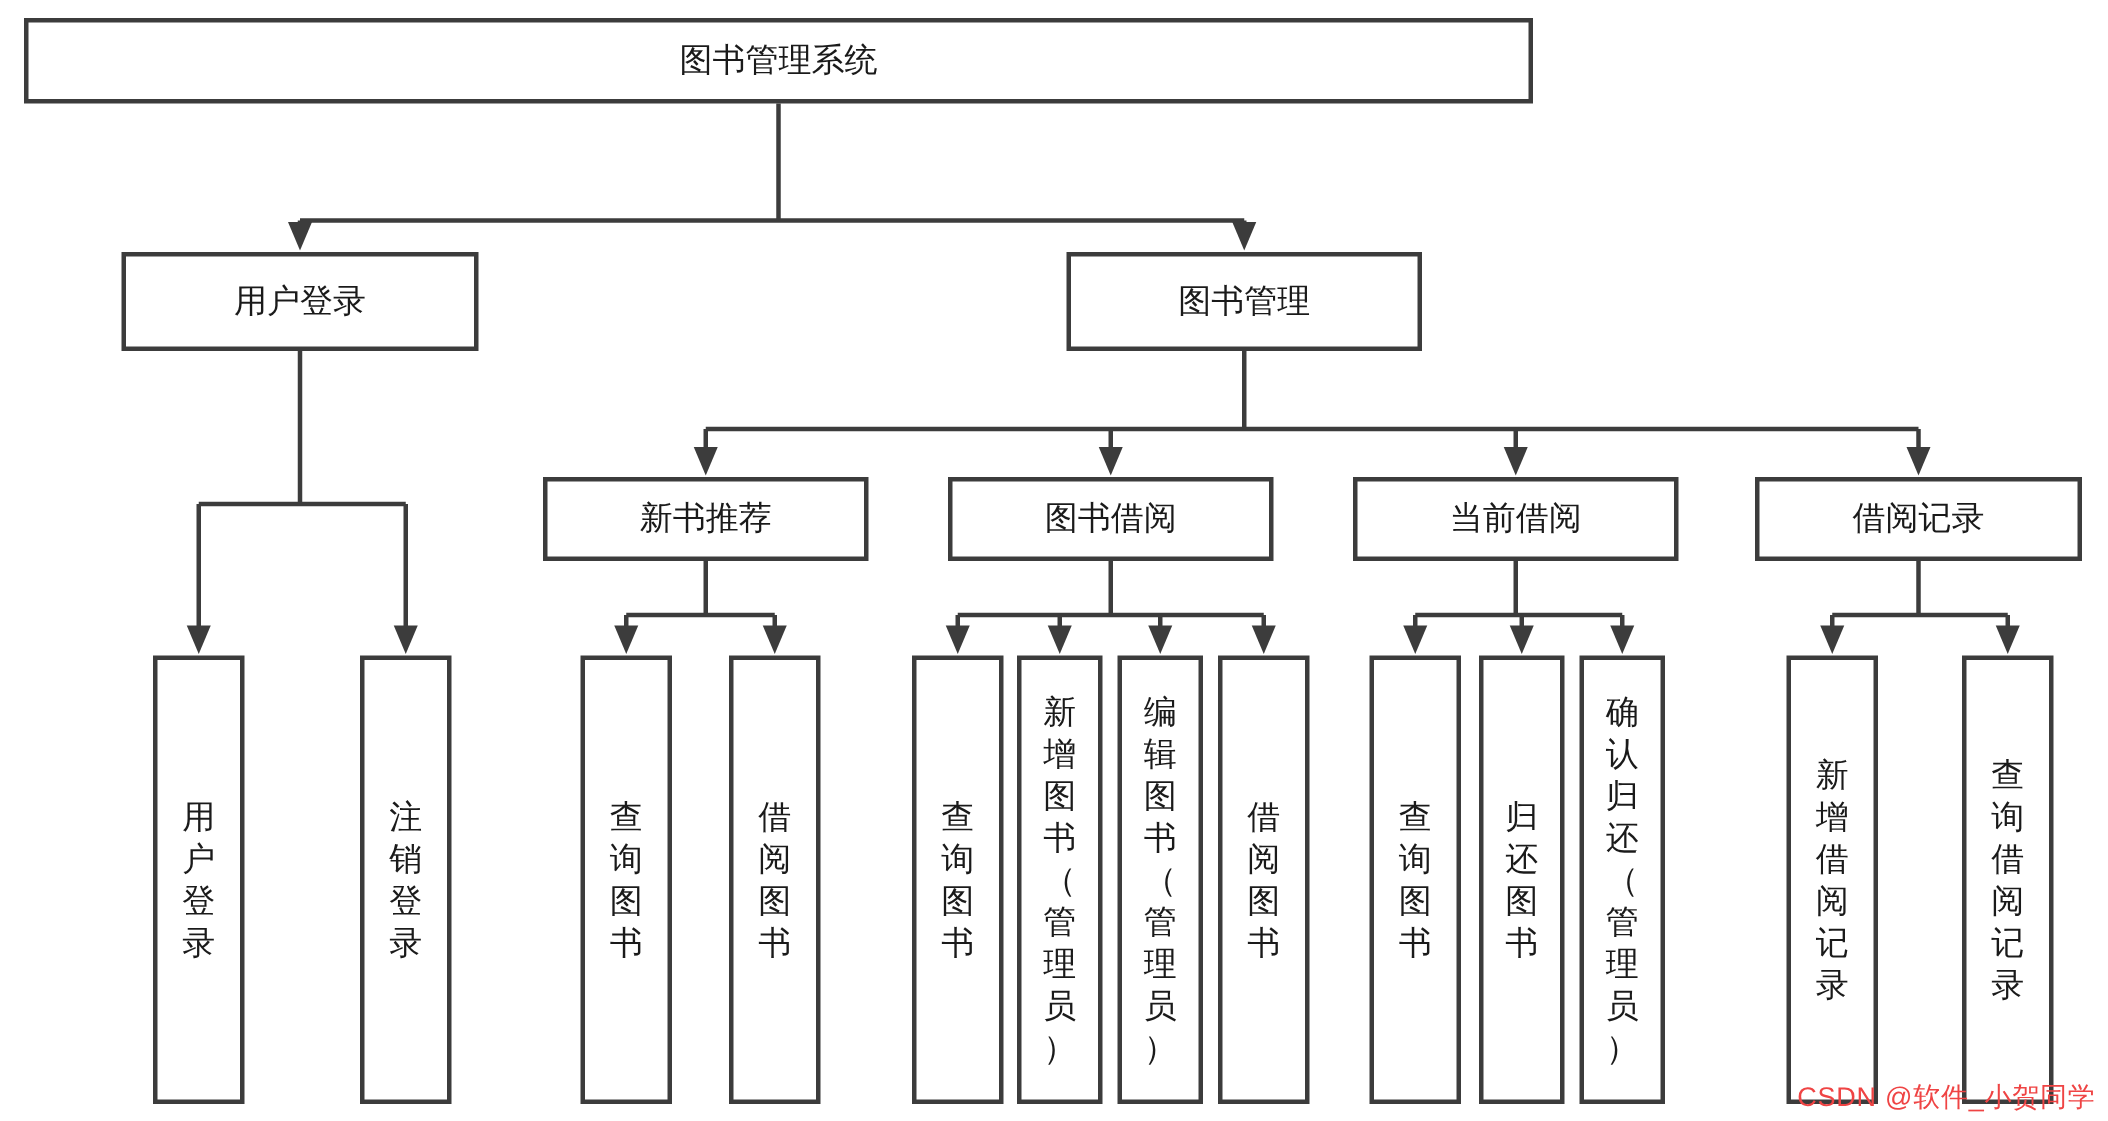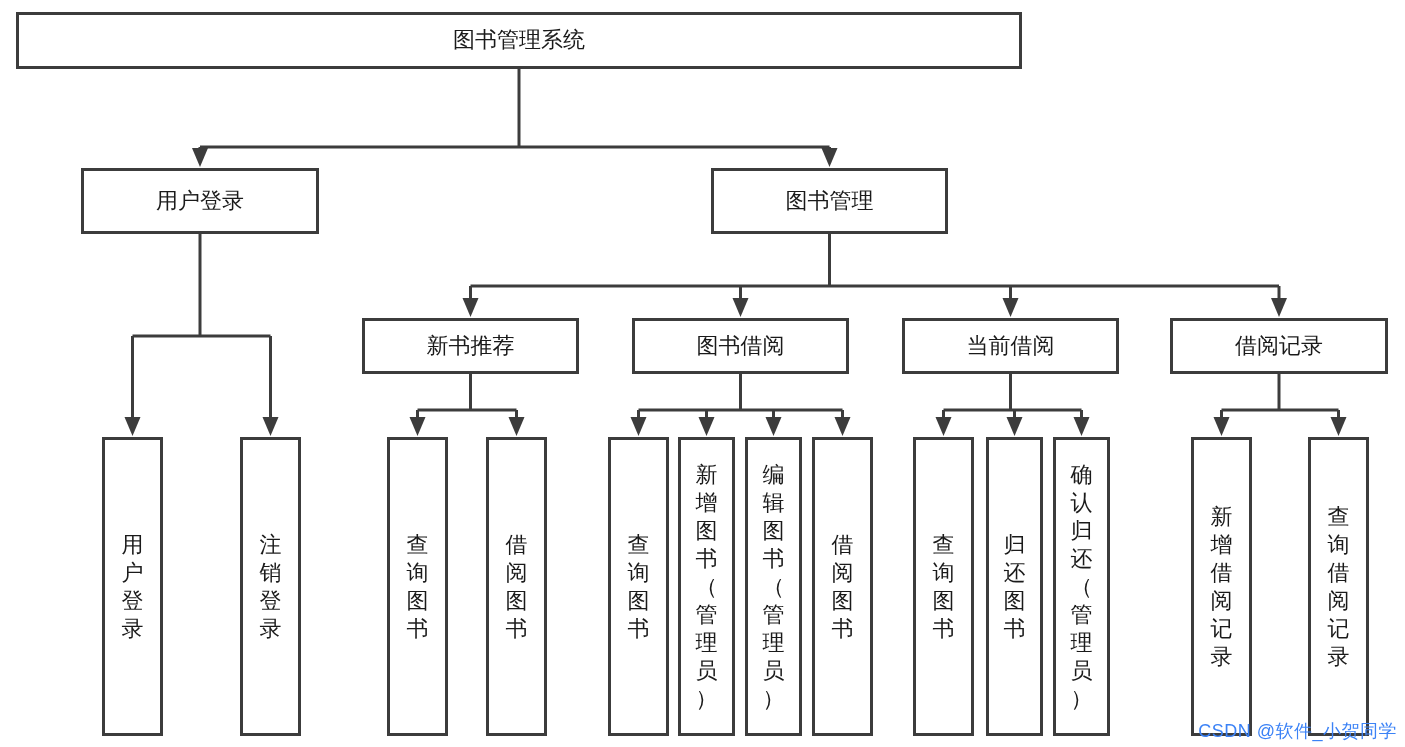--- a/index.html
+++ b/index.html
@@ -16,21 +16,21 @@
     fill:#1a1a1a;font-family:"Liberation Sans","DejaVu Sans",sans-serif;
     font-size:22px;text-anchor:middle;dominant-baseline:middle;
   }
   .node-label-v{
     fill:#1a1a1a;font-family:"Liberation Sans","DejaVu Sans",sans-serif;
     font-size:22px;text-anchor:middle;
   }
   .watermark{
     position:absolute;right:8px;bottom:4px;
     font-family:"Liberation Sans","DejaVu Sans",sans-serif;
-    font-size:18px;color:#3b82f6;white-space:nowrap;letter-spacing:0.5px;
+    font-size:18px;color:#ef4444;white-space:nowrap;letter-spacing:0.5px;
     pointer-events:none;
   }
 </style>
 </head>
 <body>
 
 <div id="diagram-root">
 
   <svg id="tree-svg" viewBox="0 0 1405 747">
     <g id="edge-layer">

